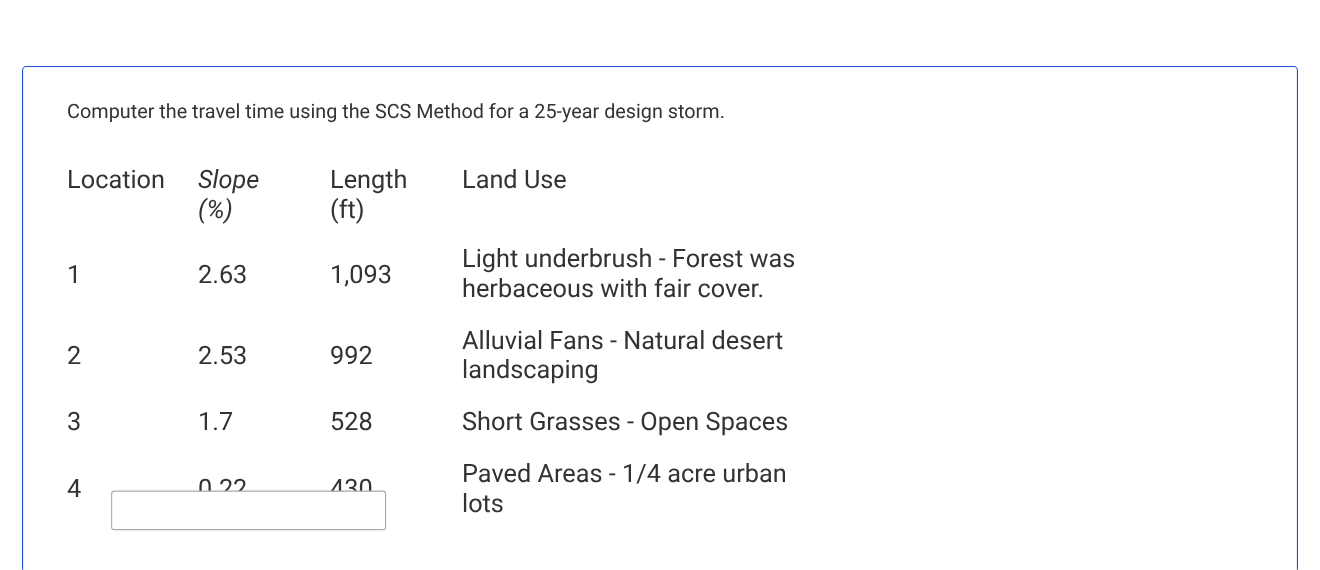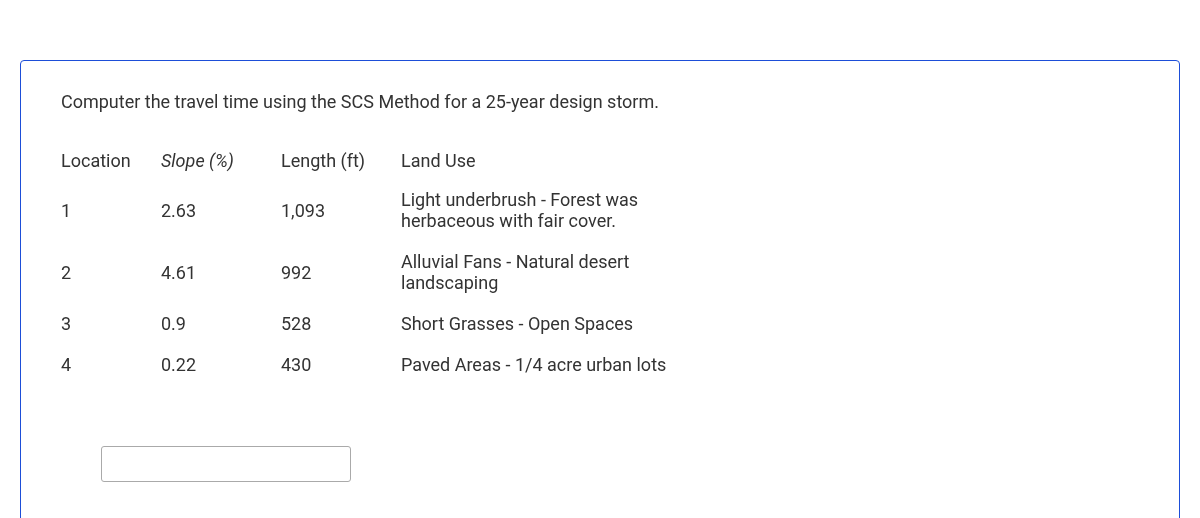--- a/index.html
+++ b/index.html
@@ -22,21 +22,21 @@
       position: relative;
       margin-top: 40px;
     }
     .prompt {
       font-size: 18px;
       color: #333;
       margin-bottom: 30px;
     }
     table {
       border-collapse: collapse;
-      font-size: 18px;
+      font-size: 23px;
       color: #333;
     }
     th {
       text-align: left;
       font-weight: normal;
       padding: 8px 30px 8px 0;
       vertical-align: top;
     }
     td {
       text-align: left;
@@ -85,27 +85,27 @@
     </thead>
     <tbody>
       <tr>
         <td>1</td>
         <td>2.63</td>
         <td>1,093</td>
         <td>Light underbrush - Forest was herbaceous with fair cover.</td>
       </tr>
       <tr>
         <td>2</td>
-        <td>4.61</td>
+        <td>2.53</td>
         <td>992</td>
         <td>Alluvial Fans - Natural desert landscaping</td>
       </tr>
       <tr>
         <td>3</td>
-        <td>0.9</td>
+        <td>1.7</td>
         <td>528</td>
         <td>Short Grasses - Open Spaces</td>
       </tr>
       <tr>
         <td>4</td>
         <td>0.22</td>
         <td>430</td>
         <td>Paved Areas - 1/4 acre urban lots</td>
       </tr>
     </tbody>

